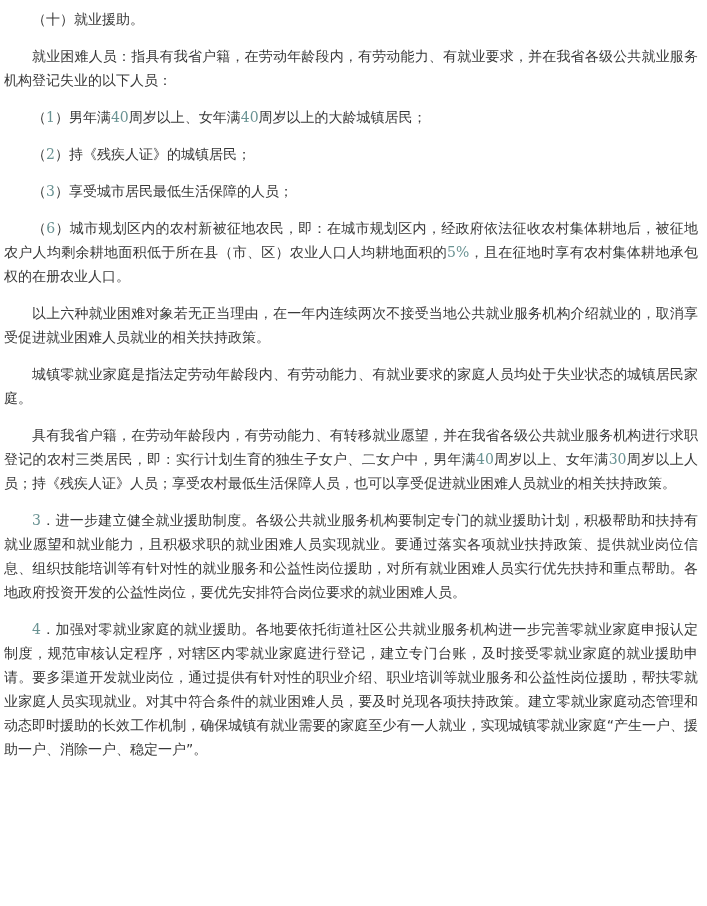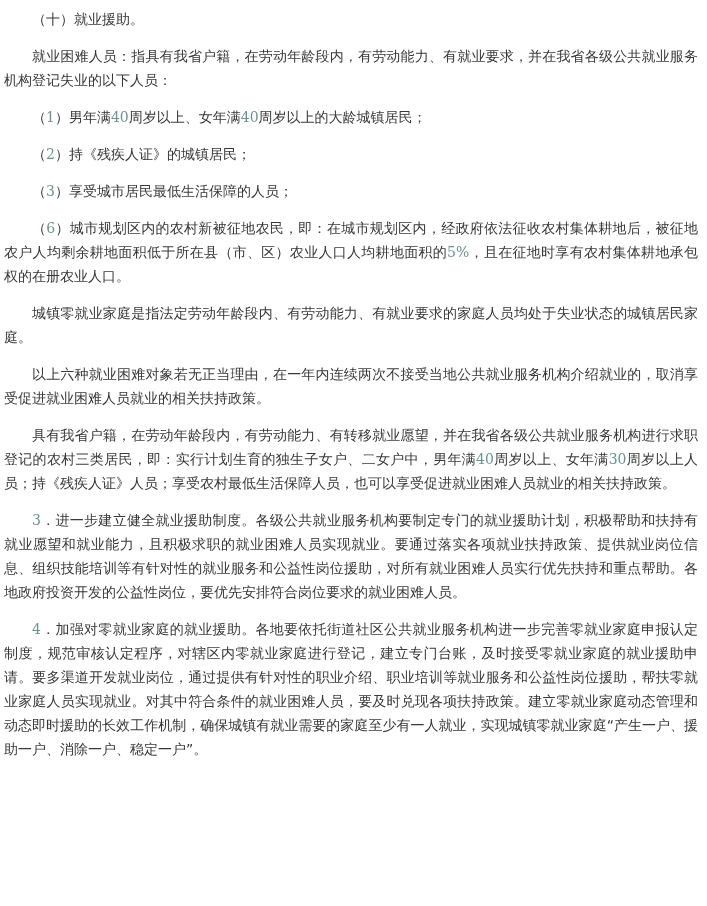--- a/index.html
+++ b/index.html
@@ -33,18 +33,18 @@
 </head>
 <body>
 
 <div class="page">
   <p class="para">（十）就业援助。</p>
   <p class="para">就业困难人员：指具有我省户籍，在劳动年龄段内，有劳动能力、有就业要求，并在我省各级公共就业服务机构登记失业的以下人员：</p>
   <p class="para">（<span class="num">1</span>）男年满<span class="num">40</span>周岁以上、女年满<span class="num">40</span>周岁以上的大龄城镇居民；</p>
   <p class="para">（<span class="num">2</span>）持《残疾人证》的城镇居民；</p>
   <p class="para">（<span class="num">3</span>）享受城市居民最低生活保障的人员；</p>
   <p class="para">（<span class="num">6</span>）城市规划区内的农村新被征地农民，即：在城市规划区内，经政府依法征收农村集体耕地后，被征地农户人均剩余耕地面积低于所在县（市、区）农业人口人均耕地面积的<span class="num">5%</span>，且在征地时享有农村集体耕地承包权的在册农业人口。</p>
+  <p class="para">以上六种就业困难对象若无正当理由，在一年内连续两次不接受当地公共就业服务机构介绍就业的，取消享受促进就业困难人员就业的相关扶持政策。</p>
   <p class="para">城镇零就业家庭是指法定劳动年龄段内、有劳动能力、有就业要求的家庭人员均处于失业状态的城镇居民家庭。</p>
-  <p class="para">以上六种就业困难对象若无正当理由，在一年内连续两次不接受当地公共就业服务机构介绍就业的，取消享受促进就业困难人员就业的相关扶持政策。</p>
   <p class="para">具有我省户籍，在劳动年龄段内，有劳动能力、有转移就业愿望，并在我省各级公共就业服务机构进行求职登记的农村三类居民，即：实行计划生育的独生子女户、二女户中，男年满<span class="num">40</span>周岁以上、女年满<span class="num">30</span>周岁以上人员；持《残疾人证》人员；享受农村最低生活保障人员，也可以享受促进就业困难人员就业的相关扶持政策。</p>
   <p class="para"><span class="num">3</span>．进一步建立健全就业援助制度。各级公共就业服务机构要制定专门的就业援助计划，积极帮助和扶持有就业愿望和就业能力，且积极求职的就业困难人员实现就业。要通过落实各项就业扶持政策、提供就业岗位信息、组织技能培训等有针对性的就业服务和公益性岗位援助，对所有就业困难人员实行优先扶持和重点帮助。各地政府投资开发的公益性岗位，要优先安排符合岗位要求的就业困难人员。</p>
   <p class="para"><span class="num">4</span>．加强对零就业家庭的就业援助。各地要依托街道社区公共就业服务机构进一步完善零就业家庭申报认定制度，规范审核认定程序，对辖区内零就业家庭进行登记，建立专门台账，及时接受零就业家庭的就业援助申请。要多渠道开发就业岗位，通过提供有针对性的职业介绍、职业培训等就业服务和公益性岗位援助，帮扶零就业家庭人员实现就业。对其中符合条件的就业困难人员，要及时兑现各项扶持政策。建立零就业家庭动态管理和动态即时援助的长效工作机制，确保城镇有就业需要的家庭至少有一人就业，实现城镇零就业家庭“产生一户、援助一户、消除一户、稳定一户”。</p>
 </div>
 
 </body></html>

